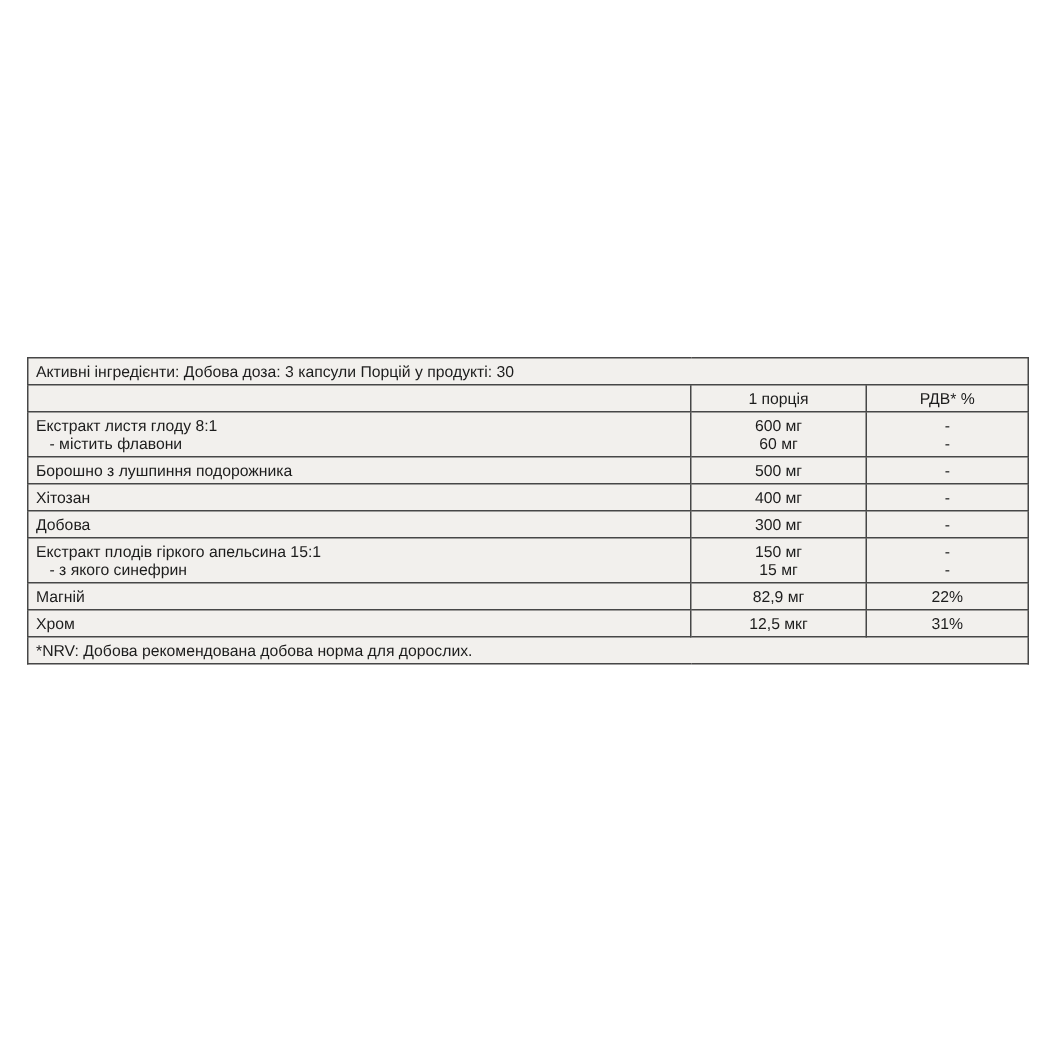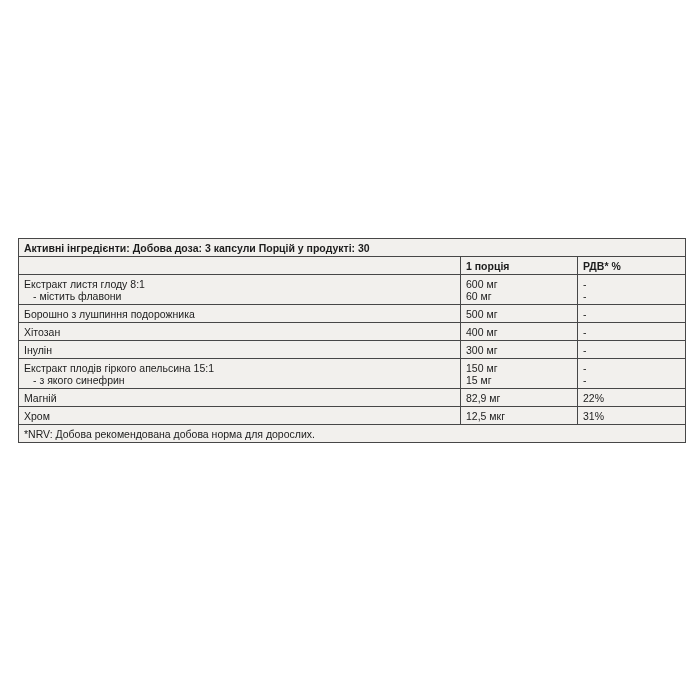--- a/index.html
+++ b/index.html
@@ -30,24 +30,24 @@
     border: 1px solid #474747;
     font-size: 10.5px;
     line-height: 12px;
     color: #1c1c1c;
     padding: 3px 5px 2px 5px;
     vertical-align: middle;
     overflow: hidden;
     white-space: nowrap;
   }
   td.hdr {
-    font-weight: bold;
+    font-weight: normal;
   }
   td.num {
-    text-align: left;
+    text-align: center;
   }
   .subline {
     padding-left: 9px;
   }
   col.col-ingredient { width: 442px; }
   col.col-serving    { width: 117px; }
   col.col-rdv        { width: 108px; }
 </style>
 </head>
 <body>
@@ -92,21 +92,21 @@
         <td class="num">-</td>
       </tr>
 
       <tr>
         <td>Хітозан</td>
         <td class="num">400 мг</td>
         <td class="num">-</td>
       </tr>
 
       <tr>
-        <td>Інулін</td>
+        <td>Добова</td>
         <td class="num">300 мг</td>
         <td class="num">-</td>
       </tr>
 
       <tr>
         <td>
           <div>Екстракт плодів гіркого апельсина 15:1</div>
           <div class="subline">- з якого синефрин</div>
         </td>
         <td class="num">

